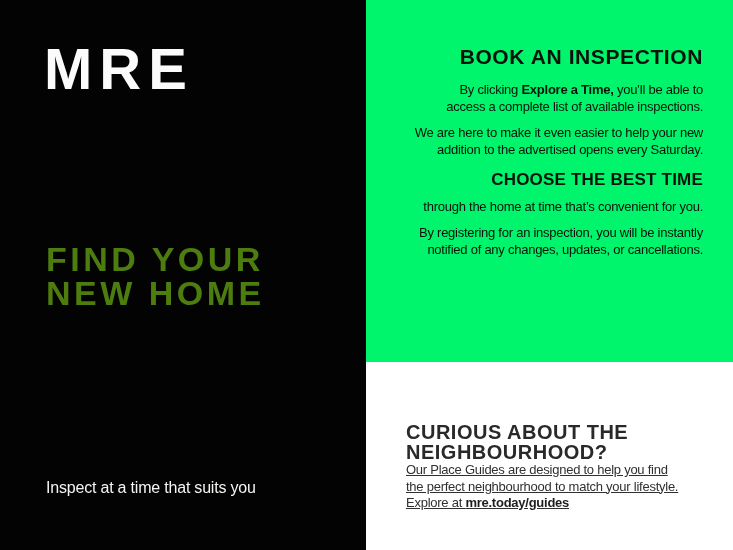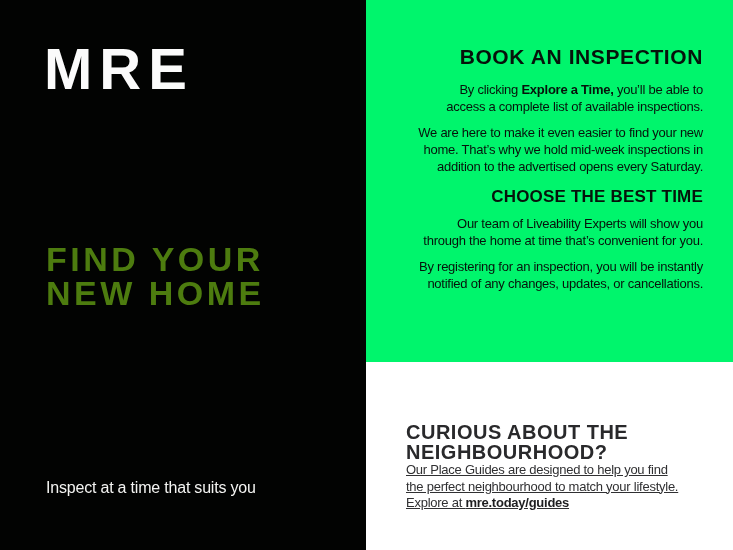--- a/index.html
+++ b/index.html
@@ -81,29 +81,27 @@
   <div class="panel-green">
 
     <div class="h1">BOOK AN INSPECTION</div>
 
     <div class="body-copy para">
       <div class="line"><span>By clicking </span><span class="b">Explore a Time,</span><span> you’ll be able to</span></div>
       <div class="line">access a complete list of available inspections.</div>
     </div>
 
     <div class="body-copy para">
-      <div class="line">We are here to make it even easier to find your new</div>
-      <div class="line">home. That’s why we hold mid-week inspections in</div>
+      <div class="line">We are here to make it even easier to help your new</div>
       <div class="line">addition to the advertised opens every Saturday.</div>
     </div>
 
     <div class="h2">CHOOSE THE BEST TIME</div>
 
     <div class="body-copy para">
-      <div class="line">Our team of Liveability Experts will show you</div>
       <div class="line">through the home at time that’s convenient for you.</div>
     </div>
 
 
     <div class="body-copy para">
       <div class="line">By registering for an inspection, you will be instantly</div>
       <div class="line">notified of any changes, updates, or cancellations.</div>
     </div>
 
   </div>

